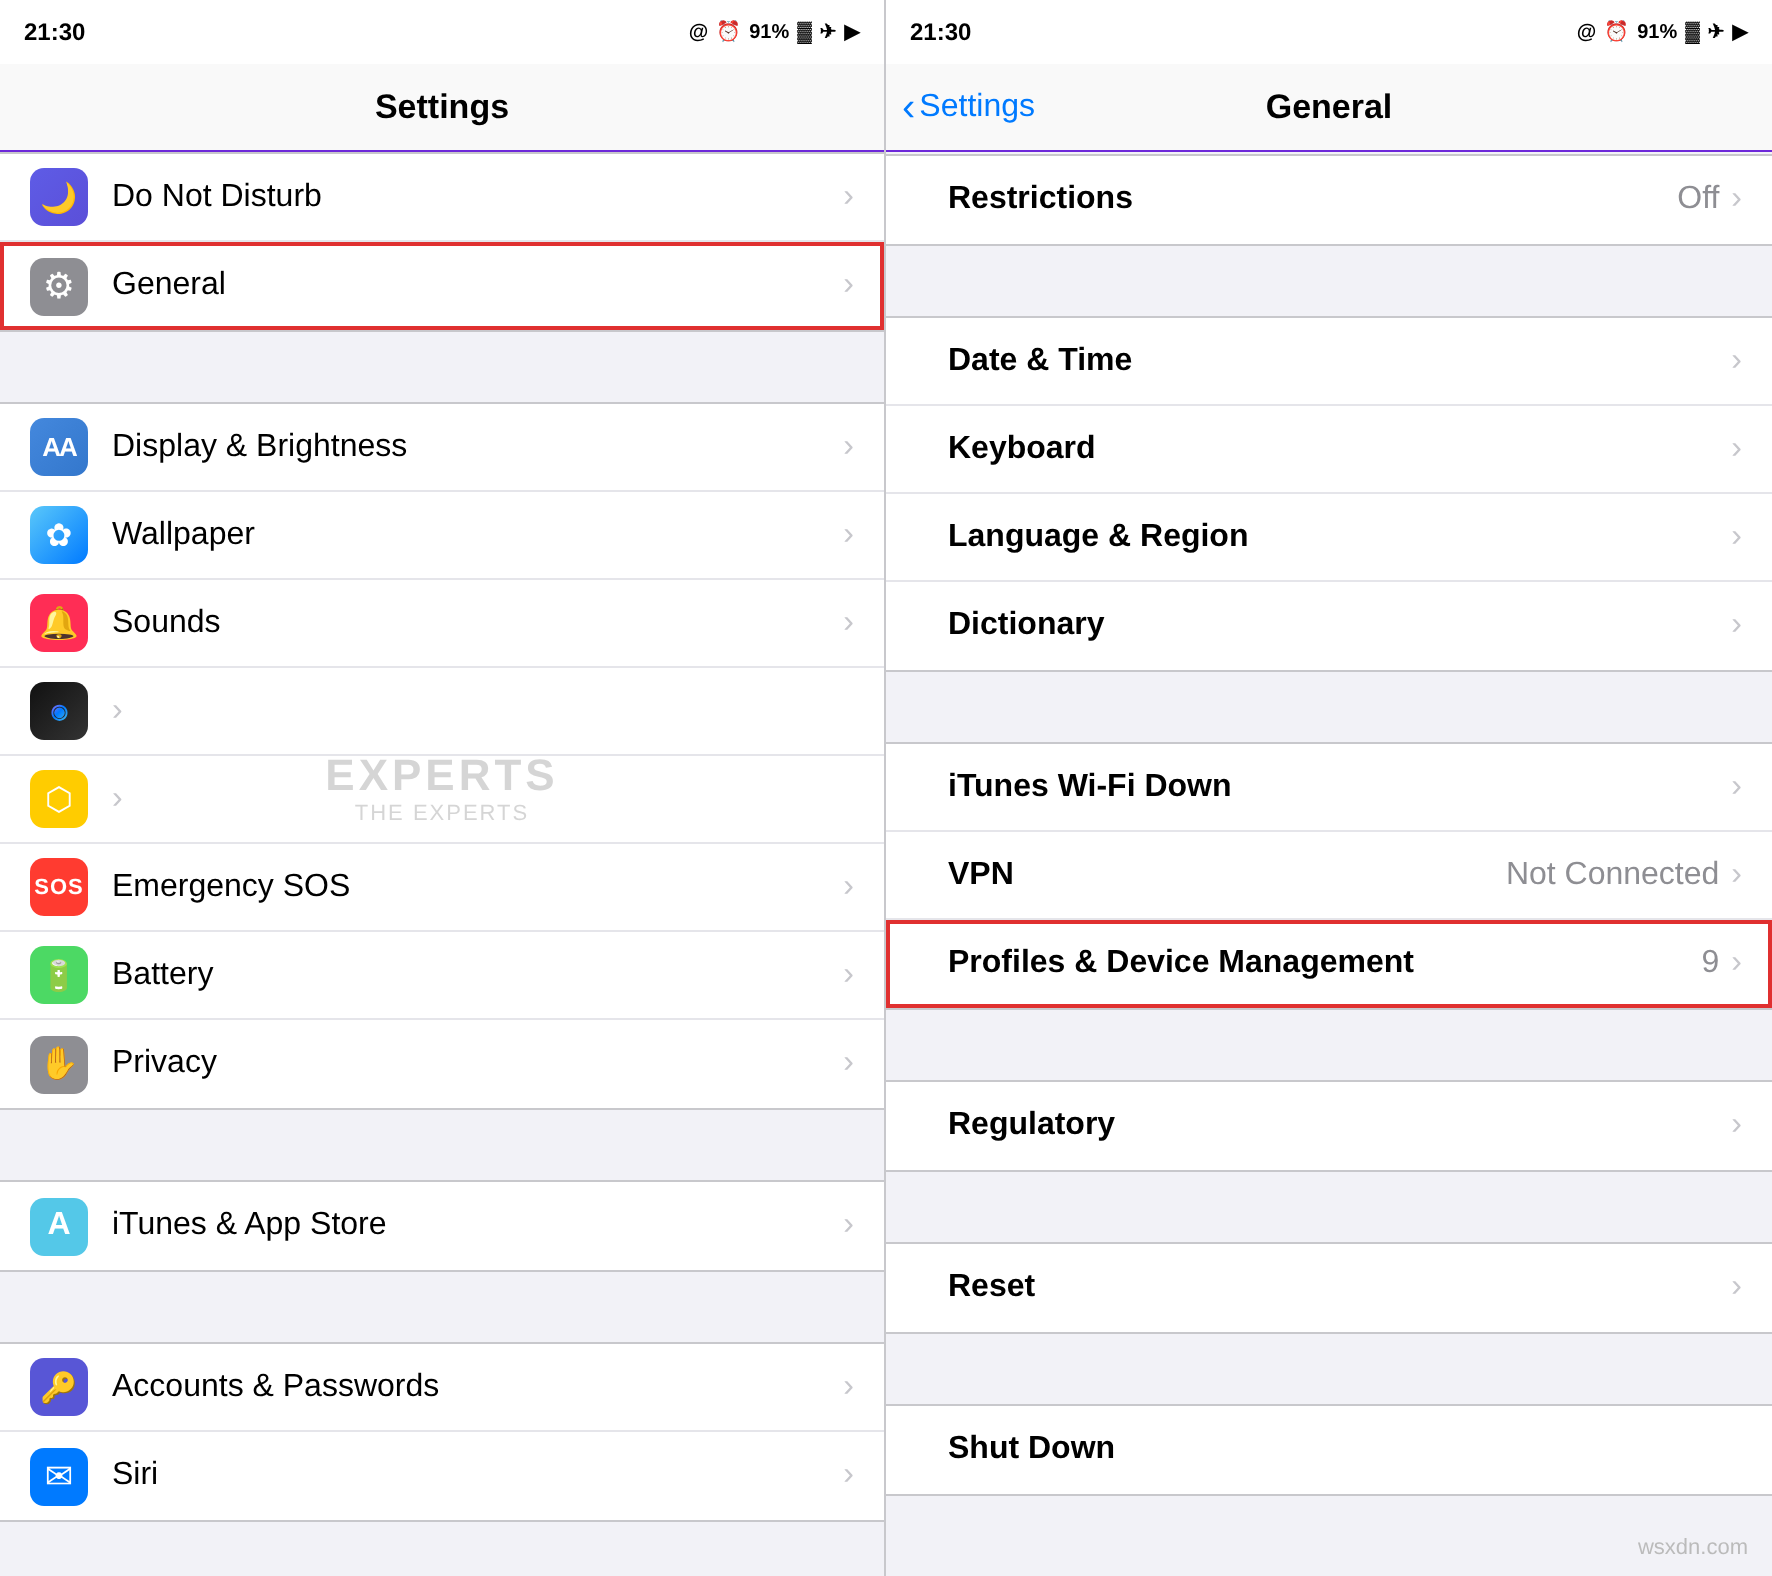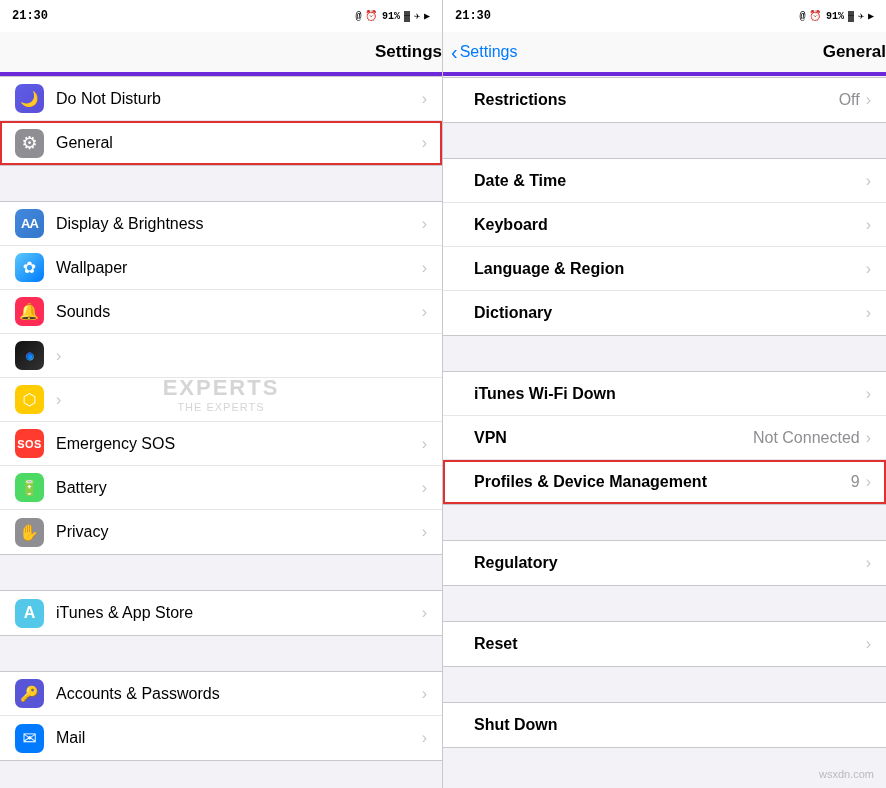--- a/index.html
+++ b/index.html
@@ -15,44 +15,43 @@
     
     .status-bar {
       height: 20px;
       background: #fff;
       display: flex;
       align-items: center;
       justify-content: space-between;
       padding: 16px 12px;
       font-size: 11px;
       font-weight: 600;
-      font-family: Liberation Mono, monospace;
     }
     .status-bar .time { font-weight: 700; font-size: 12px; }
     .status-icons { display: flex; align-items: center; gap: 4px; font-size: 10px; }
 
     
     .panel {
       width: 443px;
       height: 788px;
       display: flex;
       flex-direction: column;
       background: #f2f2f7;
       overflow: hidden;
     }
     .panel-left { border-right: 1px solid #c8c8cc; }
 
     
     .nav-bar {
       background: rgba(249,249,249,0.94);
-      border-bottom: 4px solid #6d28d9;
+      border-bottom: 1px solid #6d28d9;
       height: 44px;
       display: flex;
       align-items: center;
-      justify-content: flex-end;
+      justify-content: center;
       position: relative;
     }
     .nav-bar .title {
       font-size: 17px;
       font-weight: 600;
       color: #000;
     }
     .nav-back {
       position: absolute;
       left: 8px;
@@ -301,21 +300,21 @@
         <div class="row-icon icon-accounts">
           <span style="font-size:15px; color:#fff;">🔑</span>
         </div>
         <span class="row-label">Accounts &amp; Passwords</span>
         <span class="chevron-right">›</span>
       </div>
       <div class="list-row">
         <div class="row-icon icon-mail">
           <span style="font-size:17px; color:#fff;">✉</span>
         </div>
-        <span class="row-label">Mail</span>
+        <span class="row-label">Siri</span>
         <span class="chevron-right">›</span>
       </div>
     </div>
 
     <div style="height:35px; background:#f2f2f7;"></div>
   </div>
 
   <div class="appuals-overlay">
     <div style="font-size:22px; font-weight:800; color:#888; letter-spacing:2px;">EXPERTS</div>
     <div style="font-size:11px; color:#888; letter-spacing:1px;">THE EXPERTS</div>

